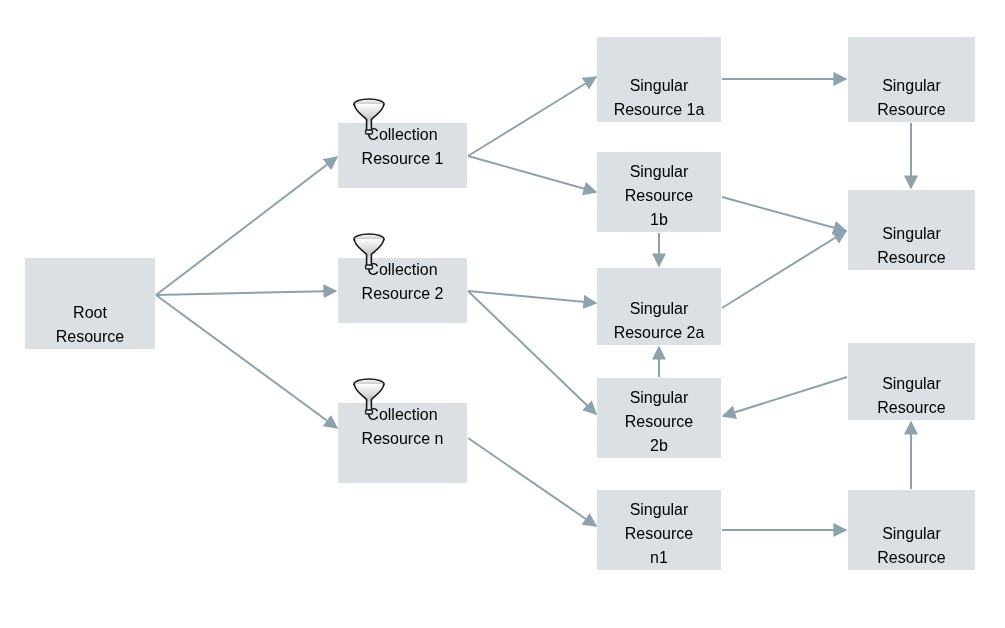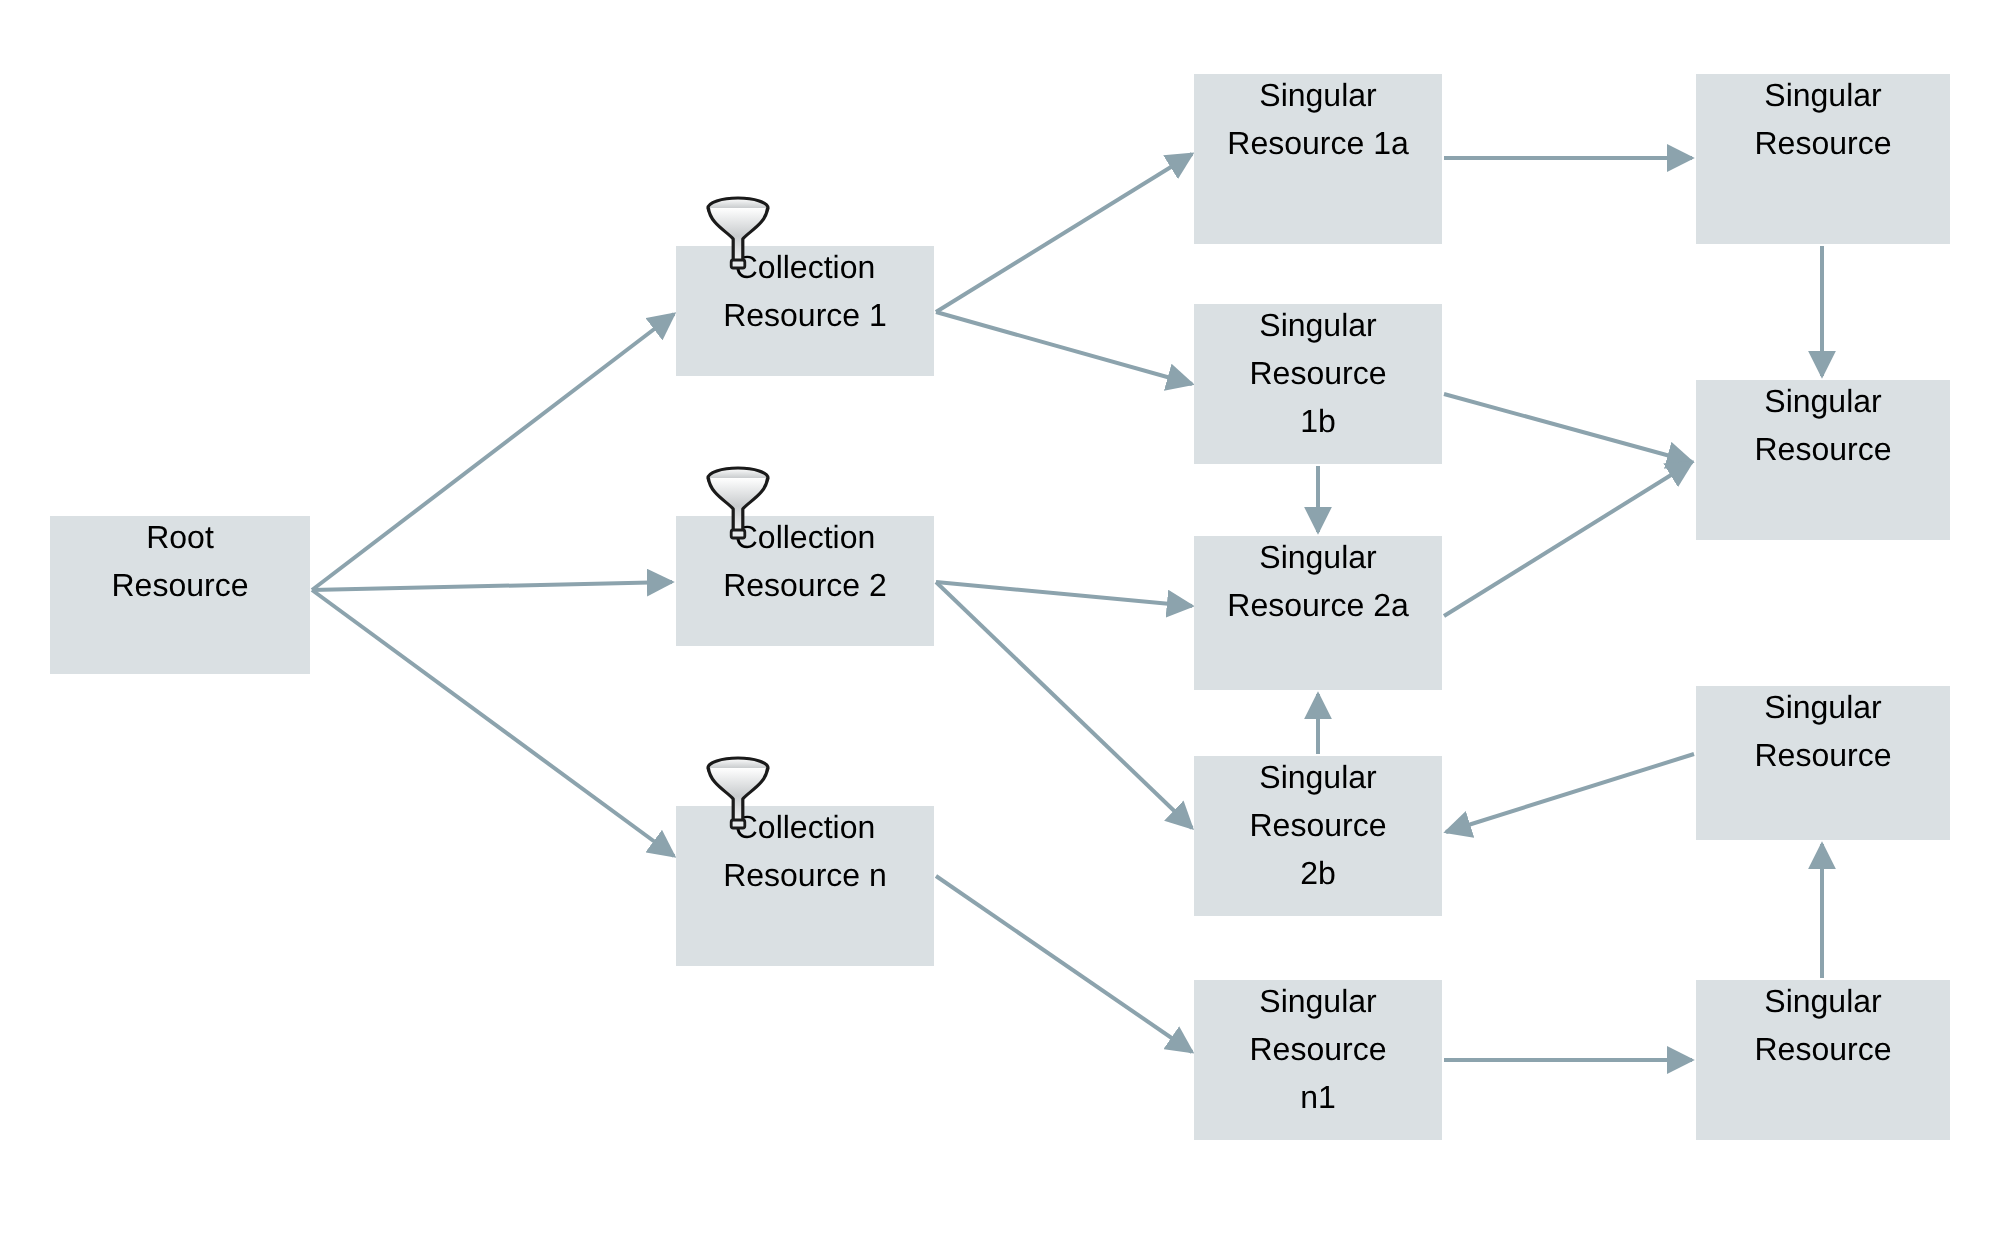--- a/index.html
+++ b/index.html
@@ -21,21 +21,21 @@
     top: 0;
     width: 1005px;
     height: 628px;
     pointer-events: none;
   }
   .node {
     position: absolute;
     box-sizing: border-box;
     background: #dae0e3;
     display: flex;
-    align-items: flex-start;
+    align-items: flex-end;
     justify-content: center;
     text-align: center;
     color: #000000;
     font-size: 16px;
     line-height: 24px;
     padding: 0 4px;
     z-index: 2;
   }
   .node .lbl {
     display: block;
@@ -78,21 +78,21 @@
         <polyline points="722,308 846,231" marker-end="url(#ah)" stroke="#8ca3ad"></polyline>
         <polyline points="659,377 659,347" marker-end="url(#ah)" stroke="#8ca3ad"></polyline>
         <polyline points="911,123 911,188" marker-end="url(#ah)" stroke="#8ca3ad"></polyline>
         <polyline points="847,377 723,416" marker-end="url(#ah)" stroke="#8ca3ad"></polyline>
         <polyline points="911,489 911,422" marker-end="url(#ah)" stroke="#8ca3ad"></polyline>
         <polyline points="722,530 846,530" marker-end="url(#ah)" stroke="#8ca3ad"></polyline>
       </g>
   </svg>
 
   <div id="node-layer">
-      <div class="node" style="left: 25px; top: 258px; width: 130px; height: 79px; background: rgb(218, 224, 227); color: rgb(0, 0, 0);">
+      <div class="node" style="left: 25px; top: 258px; width: 130px; height: 91px; background: rgb(218, 224, 227); color: rgb(0, 0, 0);">
         <span class="lbl">Root
 Resource</span>
       </div>
       <div class="node has-icon" style="left: 338px; top: 123px; width: 129px; height: 65px; background: rgb(218, 224, 227); color: rgb(0, 0, 0);">
         <span class="lbl">Collection
 Resource 1</span>
       </div>
       <div class="funnel" style="left: 352px; top: 98px;">
 <svg viewBox="0 0 34 40" width="34" height="40" xmlns="http://www.w3.org/2000/svg">
   <defs>

